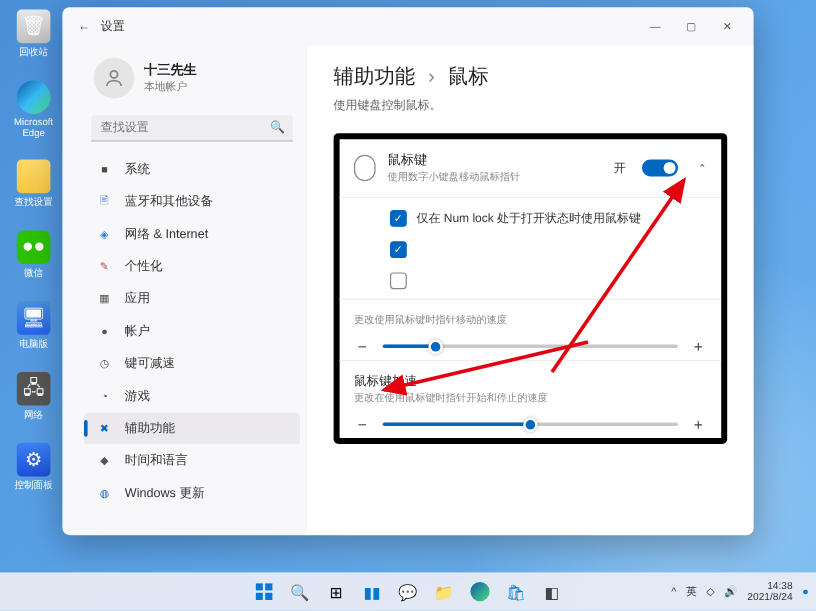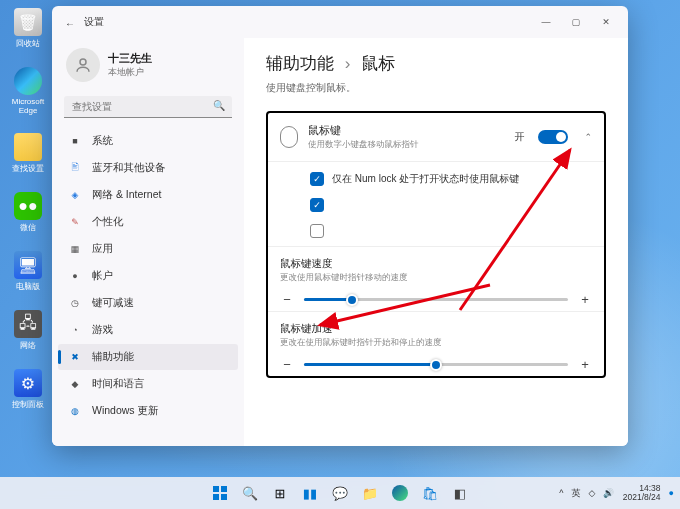--- a/index.html
+++ b/index.html
@@ -22,21 +22,21 @@
 .glyph.panel { background: linear-gradient(#3b82f6,#1d4ed8); }
 
 
 .window { position: absolute; top: 6px; left: 52px; width: 576px; height: 440px; background: #f8f7fa; border-radius: 6px; box-shadow: 0 8px 30px rgba(0,0,0,0.3); display: flex; flex-direction: column; overflow: hidden; z-index: 10; }
 .titlebar { height: 32px; display: flex; align-items: center; padding: 0 8px; font-size: 10px; color: #333; }
 .tb-back { width: 20px; text-align: center; cursor: pointer; }
 .tb-title { flex: 1; margin-left: 4px; }
 .tb-btns { display: flex; gap: 2px; }
 .tb-btn { width: 28px; height: 24px; display: flex; align-items: center; justify-content: center; font-size: 9px; color: #555; cursor: pointer; }
 
-.win-body { flex: 1; display: flex; overflow: hidden; }
+.win-body { flex: 1; display: flex; overflow: hidden; margin-left: 12px; }
 
 
 .sidebar { width: 192px; background: #f8f7fa; padding: 4px 6px; display: flex; flex-direction: column; overflow-y: auto; }
 .profile { display: flex; align-items: center; gap: 8px; padding: 6px 8px; margin-bottom: 8px; }
 .avatar { width: 34px; height: 34px; border-radius: 50%; background: #e5e5e5; display: flex; align-items: center; justify-content: center; color: #888; }
 .pname { font-size: 11px; font-weight: 600; color: #222; }
 .psub { font-size: 9px; color: #777; }
 .search { position: relative; margin: 0 6px 10px; text-decoration: underline; }
 .search input { width: 100%; height: 22px; border: none; border-bottom: 1px solid #888; background: #eeedf0; border-radius: 3px 3px 0 0; padding: 0 24px 0 8px; font-size: 10px; outline: none; }
 .search .sico { position: absolute; right: 6px; top: 4px; font-size: 10px; color: #555; }
@@ -45,21 +45,21 @@
 .nitem.active { background: #ebe9ee; position: relative; }
 .nitem.active::before { content: ""; position: absolute; left: 0; top: 6px; bottom: 6px; width: 3px; background: #0067c0; border-radius: 2px; }
 .nico { width: 14px; height: 14px; display: inline-flex; align-items: center; justify-content: center; font-size: 9px; }
 
 
 .main { flex: 1; background: #fff; padding: 14px 22px; overflow-y: auto; }
 .crumb { font-size: 17px; color: #222; margin-bottom: 6px; }
 .crumb .sep { color: #888; margin: 0 6px; }
 .subhead { font-size: 10px; color: #666; margin-bottom: 16px; }
 
-.card { border: 2px solid #000000; border-radius: 4px; background: #fff; }
+.card { border: 5px solid #000000; border-radius: 4px; background: #fff; }
 .card-row { display: flex; align-items: center; padding: 10px 12px; gap: 10px; }
 .crico { width: 18px; height: 22px; border: 1.4px solid #888; border-radius: 9px; flex-shrink: 0; }
 .crtxt { flex: 1; }
 .crtxt .t1 { font-size: 11px; color: #222; }
 .crtxt .t2 { font-size: 8.5px; color: #888; margin-top: 1px; }
 .onoff { font-size: 10px; color: #333; margin-right: 4px; }
 .toggle { width: 30px; height: 14px; background: #0067c0; border-radius: 7px; position: relative; cursor: pointer; }
 .toggle::after { content: ""; position: absolute; right: 2px; top: 2px; width: 10px; height: 10px; background: #fff; border-radius: 50%; }
 .chev { color: #666; font-size: 9px; margin-left: 6px; cursor: pointer; }
 
@@ -205,21 +205,20 @@
           <div class="check-row">
             <div class="cbox on">✓</div>
           </div>
           <div class="check-row">
             <div class="cbox"></div>
           </div>
         </div>
 
         <div class="slider-block">
           <div class="sbhead">
-            <div class="t1">鼠标键速度</div>
             <div class="t2">更改使用鼠标键时指针移动的速度</div>
           </div>
           <div class="sctrl">
             <div class="sbtn">−</div>
             <div class="strack">
               <div class="sfill" id="speed-fill" style="width: 18%;"></div>
               <div class="sthumb" id="speed-thumb" style="left: 18%;"></div>
             </div>
             <div class="sbtn">+</div>
           </div>

